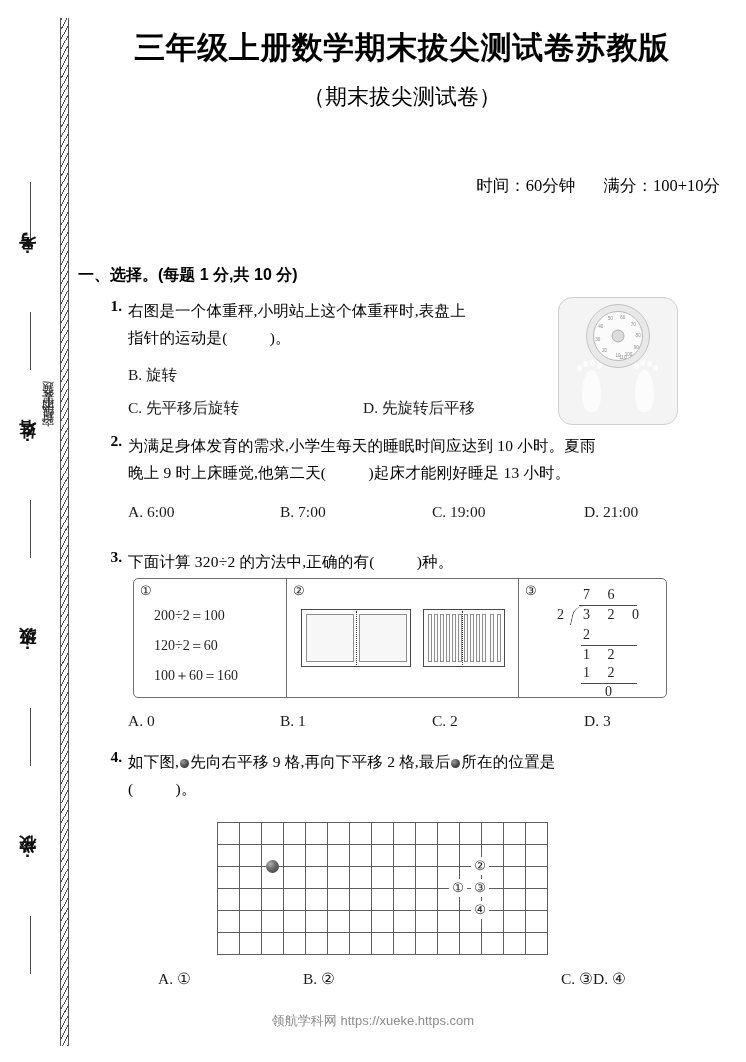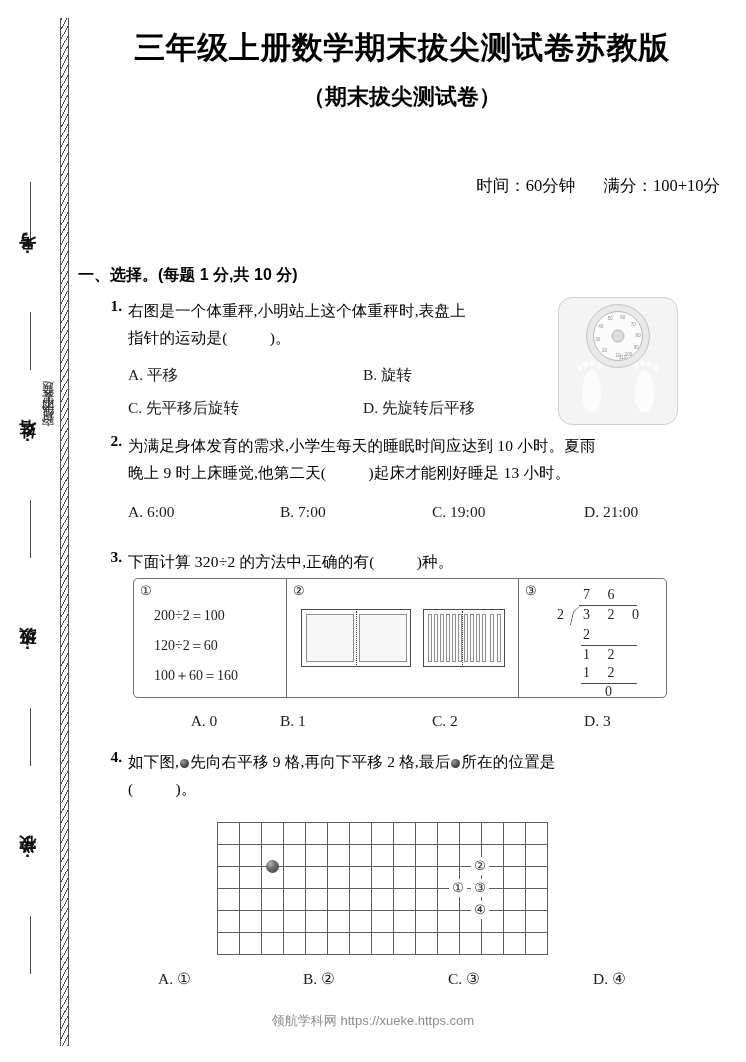--- a/index.html
+++ b/index.html
@@ -97,21 +97,21 @@
     font-weight: bold;
     letter-spacing: 0.5px;
     line-height: 1.15;
     color: #000;
     white-space: nowrap;
   }
   #sub-title {
     margin-top: 16px;
     font-family: "Liberation Sans", "DejaVu Sans", sans-serif;
     font-size: 22px;
-    font-weight: bold;
+    font-weight: normal;
     color: #000;
   }
   #exam-meta {
     position: absolute;
     left: 72px;
     top: 155px;
     width: 648px;
     text-align: right;
     font-size: 16.5px;
     color: #000;
@@ -457,24 +457,20 @@
       <div class="q-line">右图是一个体重秤,小明站上这个体重秤时,表盘上</div>
       <div class="q-line">
         <span>指针的运动是(</span>
         <span class="blank-paren"></span>
         <span>)。</span>
       </div>
     </div>
   </div>
 
   <div class="opts" style="left: 128px; top: 365px; width: 420px;">
-    <div class="opt" style="width: 235px;">
-      <span class="opt-label">A.</span>
-      <span>平移</span>
-    </div>
     <div class="opt">
       <span class="opt-label">B.</span>
       <span>旋转</span>
     </div>
   </div>
   <div class="opts" style="left: 128px; top: 398px; width: 420px;">
     <div class="opt" style="width: 235px;">
       <span class="opt-label">C.</span>
       <span>先平移后旋转</span>
     </div>
@@ -604,21 +600,21 @@
         <div class="rule" style="left: 24px; top: 60px; width: 56px;"></div>
         <div class="row" style="left: 26px; top: 62px;">1 2</div>
         <div class="row" style="left: 26px; top: 80px;">1 2</div>
         <div class="rule" style="left: 24px; top: 98px; width: 56px;"></div>
         <div class="row" style="left: 48px; top: 99px;">0</div>
       </div>
     </div>
   </div>
 
   <div class="opts" style="left: 128px; top: 712px; width: 580px;">
-    <div class="opt" style="width: 152px; text-align: center;">
+    <div class="opt" style="width: 152px;">
       <span class="opt-label">A.</span>
       <span>0</span>
     </div>
     <div class="opt" style="width: 152px;">
       <span class="opt-label">B.</span>
       <span>1</span>
     </div>
     <div class="opt" style="width: 152px;">
       <span class="opt-label">C.</span>
       <span>2</span>
@@ -653,21 +649,21 @@
 
   <div class="opts" style="left: 158px; top: 970px; width: 560px;">
     <div class="opt" style="width: 145px;">
       <span class="opt-label">A.</span>
       <span>①</span>
     </div>
     <div class="opt" style="width: 145px;">
       <span class="opt-label">B.</span>
       <span>②</span>
     </div>
-    <div class="opt" style="width: 145px;">
+    <div class="opt" style="width: 145px; text-align: right;">
       <span class="opt-label">C.</span>
       <span>③</span>
     </div>
     <div class="opt">
       <span class="opt-label">D.</span>
       <span>④</span>
     </div>
   </div>
 
   <div id="watermark">领航学科网 https://xueke.https.com</div>

